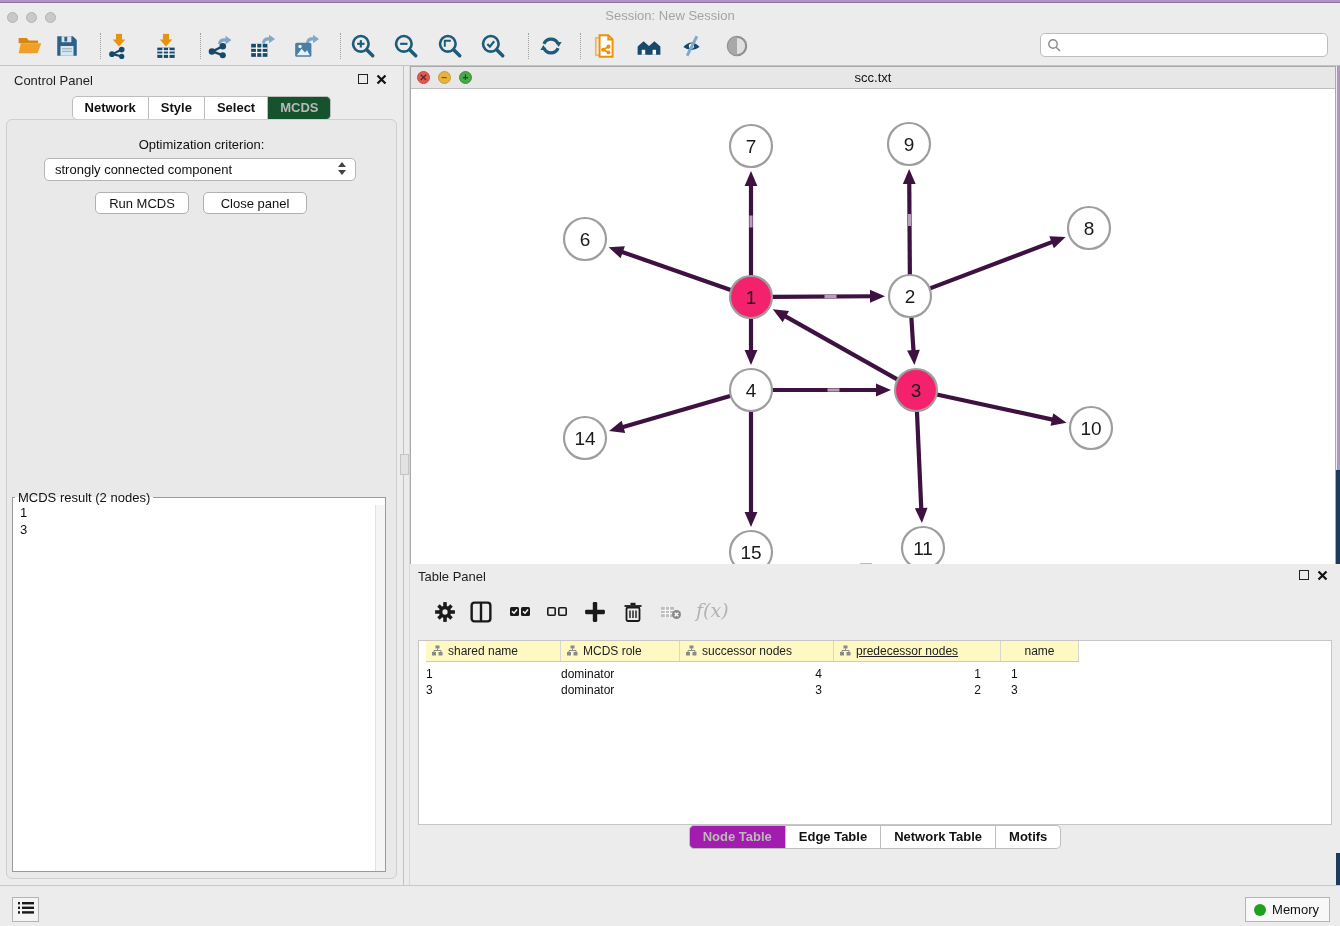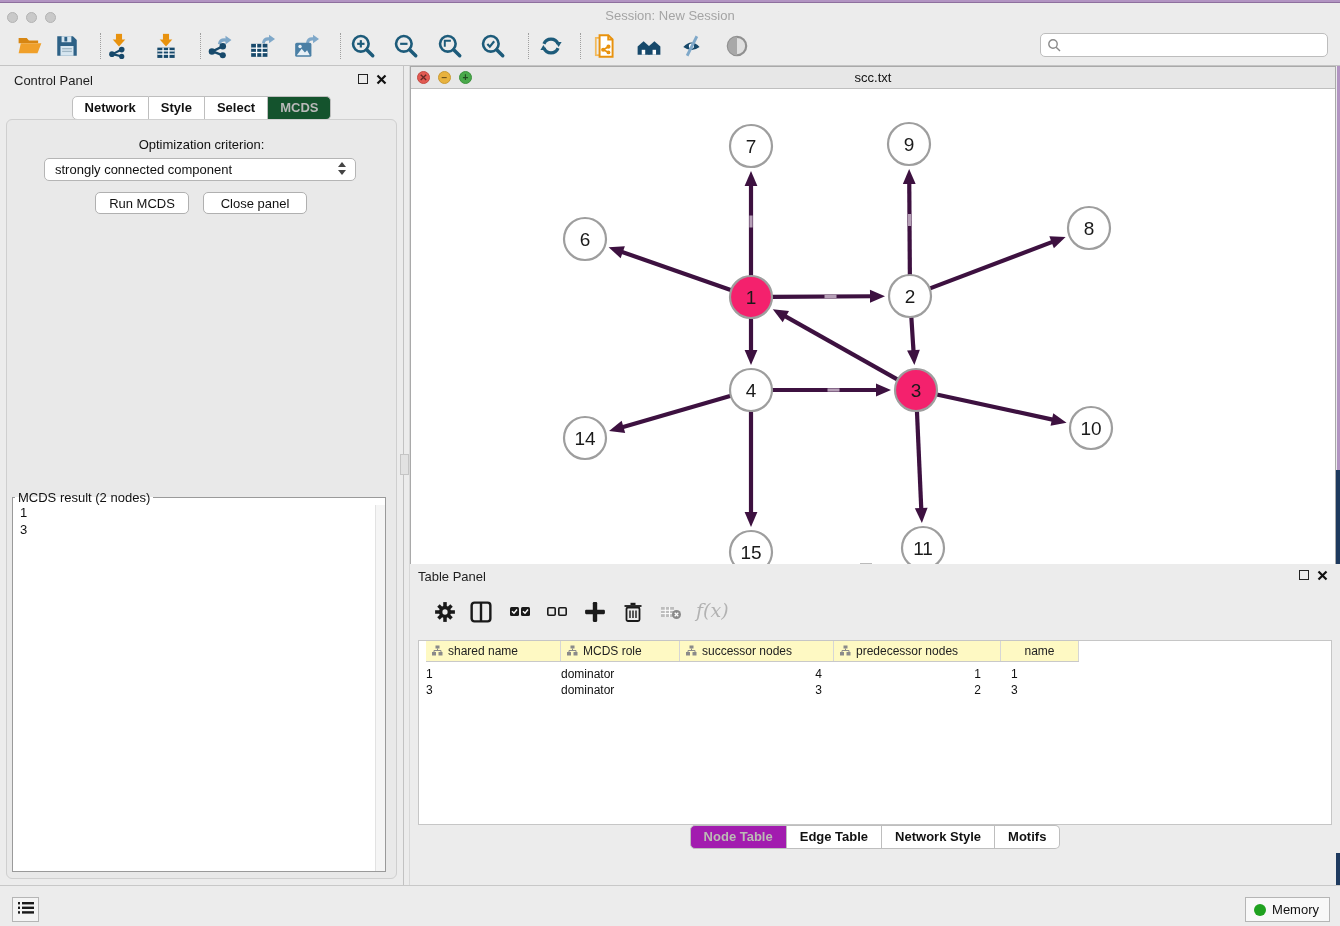--- a/index.html
+++ b/index.html
@@ -457,21 +457,21 @@
               <path d="M5.5 3.5 v2 M2 7 V5.5 h7 V7" stroke="#8A8A8A" stroke-width="1" fill="none"></path>
             </svg><span>MCDS role</span></div>
           <div class="th" style="left: 254px; width: 154px;"><svg width="11" height="11" viewBox="0 0 11 11">
               <g fill="#8A8A8A">
                 <rect x="3.5" y="0.5" width="4" height="3"></rect>
                 <rect x="0" y="7" width="4" height="3.5"></rect>
                 <rect x="6.5" y="7" width="4" height="3.5"></rect>
               </g>
               <path d="M5.5 3.5 v2 M2 7 V5.5 h7 V7" stroke="#8A8A8A" stroke-width="1" fill="none"></path>
             </svg><span>successor nodes</span></div>
-          <div class="th" style="left: 408px; width: 167px;"><svg width="11" height="11" viewBox="0 0 11 11">
+          <div class="th" style="left: 408px; width: 167px; text-decoration: underline;"><svg width="11" height="11" viewBox="0 0 11 11">
               <g fill="#8A8A8A">
                 <rect x="3.5" y="0.5" width="4" height="3"></rect>
                 <rect x="0" y="7" width="4" height="3.5"></rect>
                 <rect x="6.5" y="7" width="4" height="3.5"></rect>
               </g>
               <path d="M5.5 3.5 v2 M2 7 V5.5 h7 V7" stroke="#8A8A8A" stroke-width="1" fill="none"></path>
             </svg><span>predecessor nodes</span></div>
           <div class="th" style="left: 575px; width: 78px; text-align: center;">name</div>
         </div>
       <div>
@@ -485,21 +485,21 @@
           <div class="trow" style="top: 41px;">
             <div class="td" style="left: 0px; width: 135px; text-align: left; padding-right: 0px; padding-left: 0px;">3</div>
             <div class="td" style="left: 135px; width: 119px; text-align: left; padding-right: 0px; padding-left: 0px;">dominator</div>
             <div class="td" style="left: 254px; width: 154px; text-align: right; padding-right: 12px;">3</div>
             <div class="td" style="left: 408px; width: 167px; text-align: right; padding-right: 20px;">2</div>
             <div class="td" style="left: 575px; width: 78px; text-align: left; padding-right: 0px; padding-left: 10px;">3</div>
           </div>
         </div>
     </div>
 
-    <div class="btabs"><span class="btab active">Node Table</span><span class="btab">Edge Table</span><span class="btab">Network Style</span><span class="btab">Motifs</span></div>
+    <div class="btabs"><span class="btab active">Node Table</span><span class="btab">Edge Table</span><span class="btab">Network Table</span><span class="btab">Motifs</span></div>
   </div>
 
   <div class="abs statusbar">
     <button class="sb-left-btn">
       <svg width="16" height="14" viewBox="0 0 16 14">
           <g fill="#1A1A1A">
             <rect x="0" y="1" width="2" height="2.4"></rect>
             <rect x="4" y="1" width="12" height="2.4"></rect>
             <rect x="0" y="5.6" width="2" height="2.4"></rect>
             <rect x="4" y="5.6" width="12" height="2.4"></rect>

